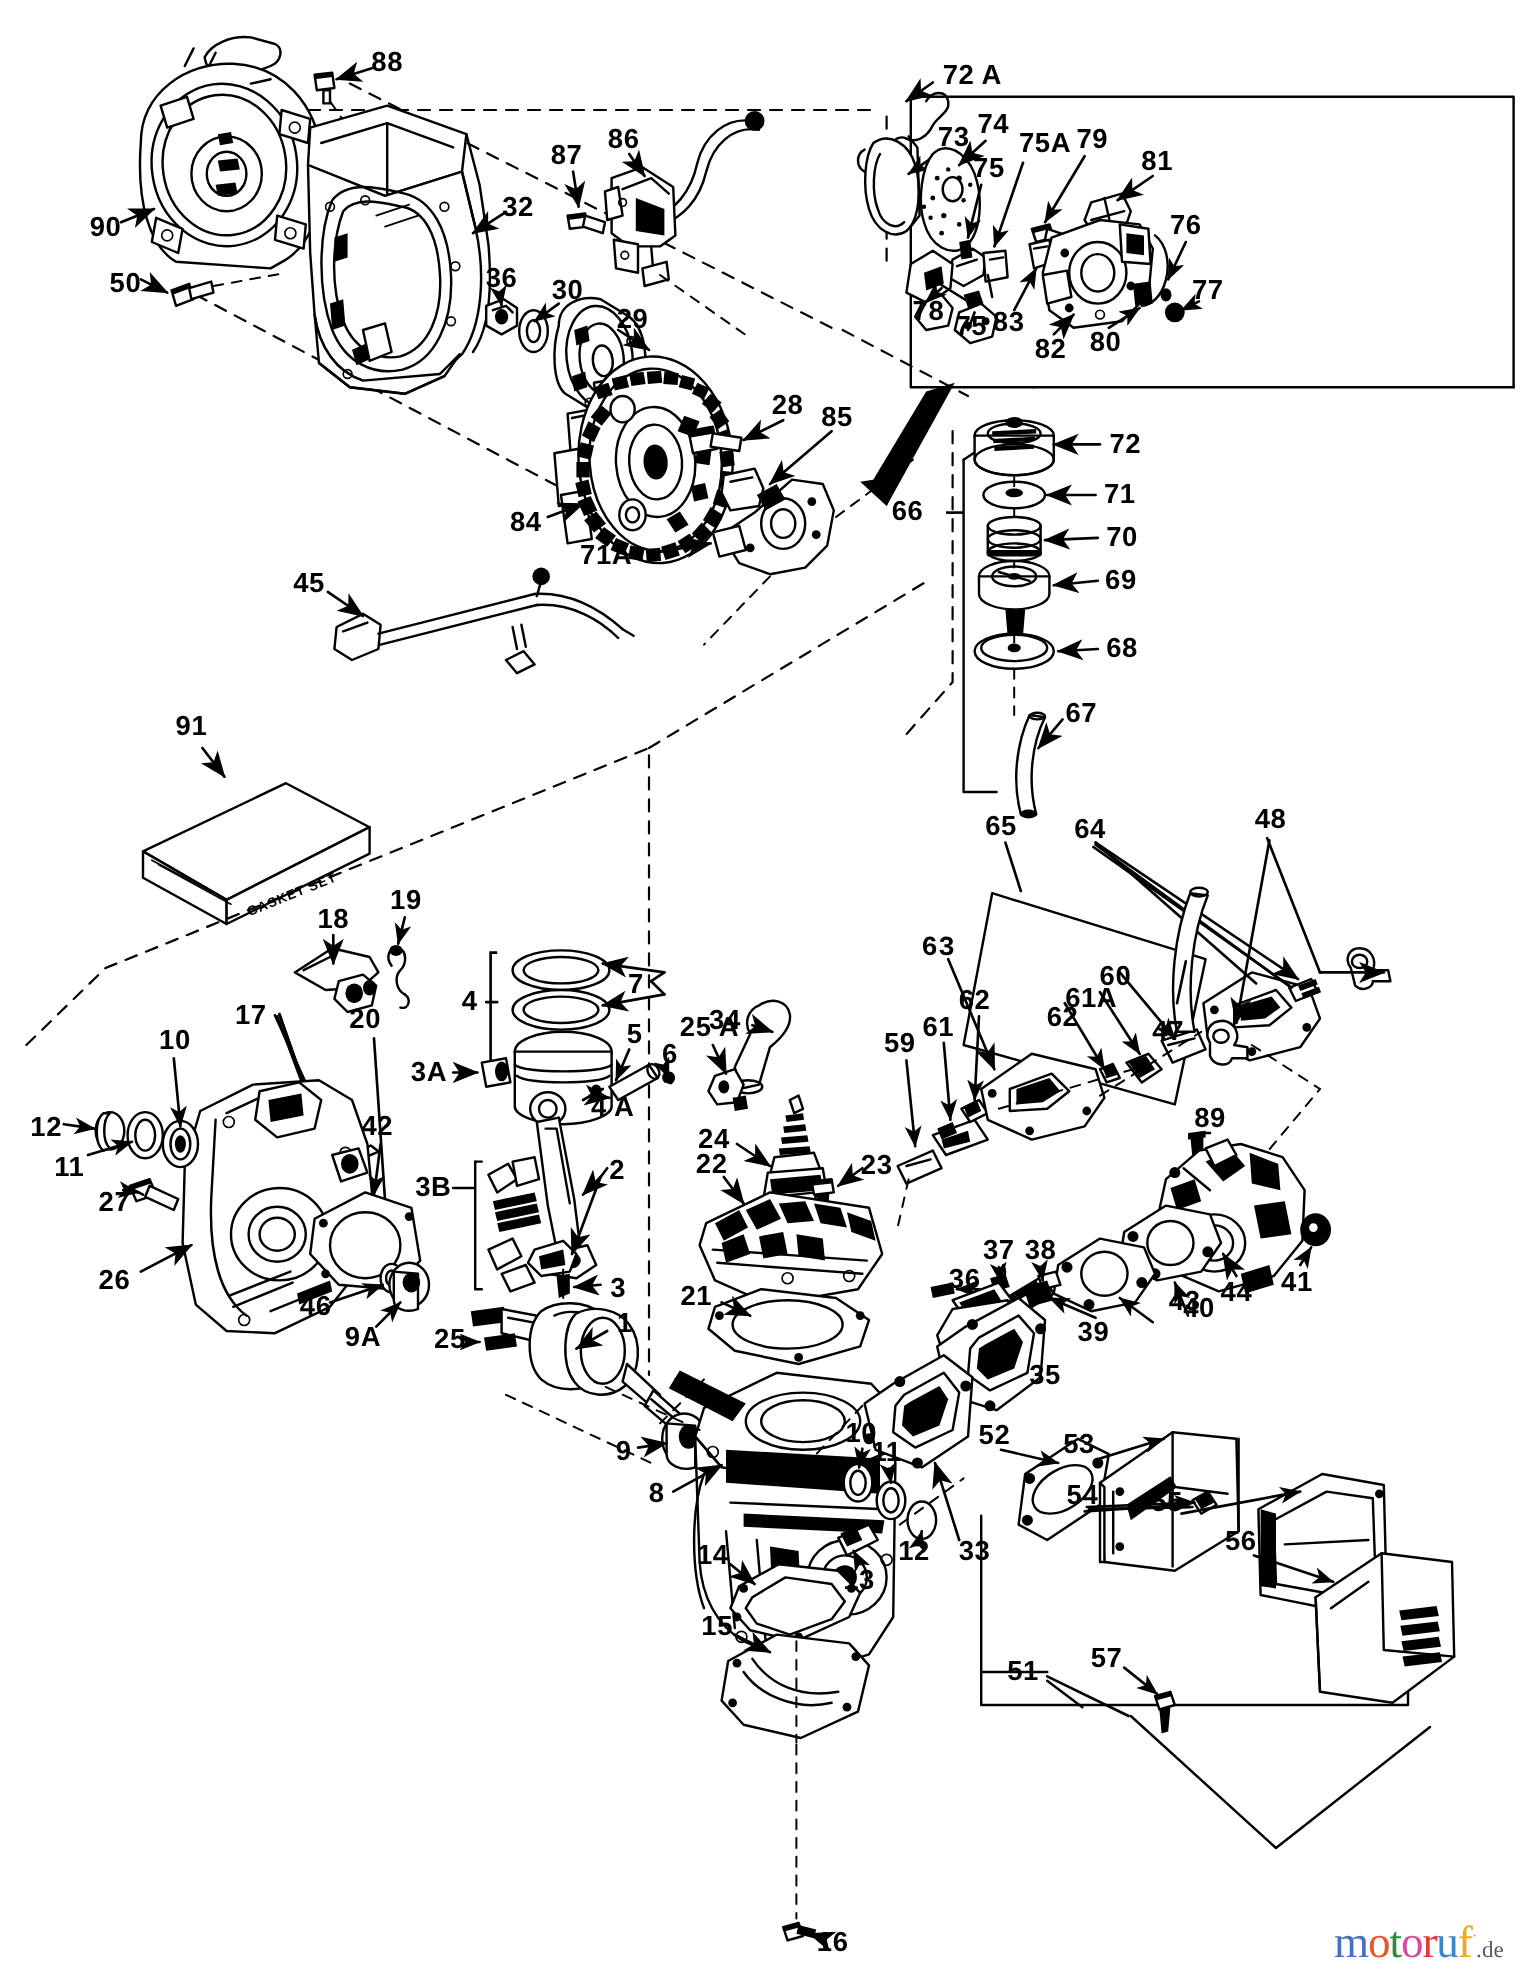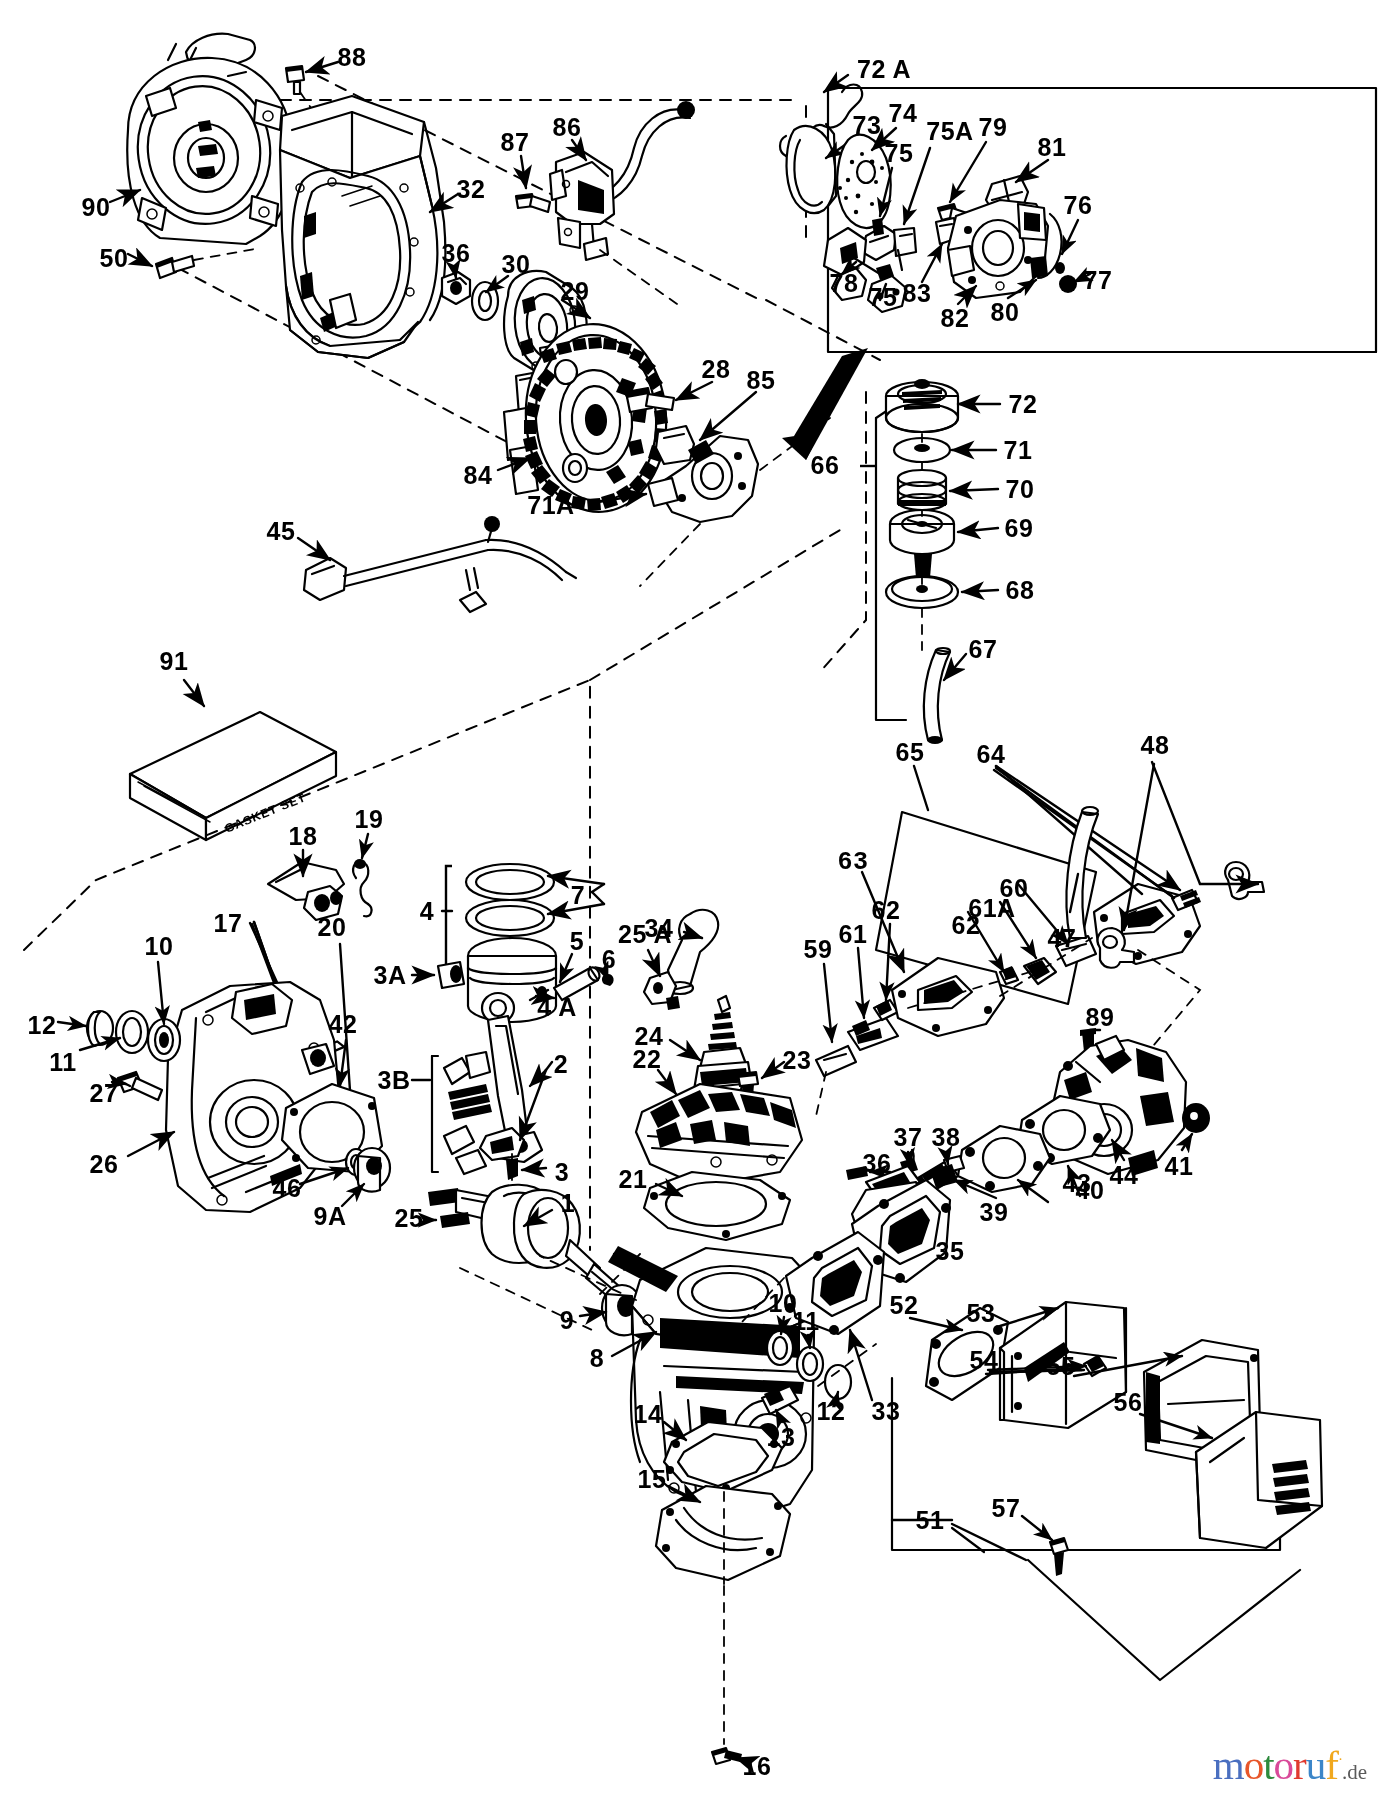--- a/index.html
+++ b/index.html
@@ -1207,21 +1207,21 @@
 
   <div class="cal" style="left:352px;top:57px;">88</div>
   <div class="cal" style="left:884px;top:69px;">72 A</div>
   <div class="cal" style="left:867px;top:125px;">73</div>
   <div class="cal" style="left:903px;top:113px;">74</div>
   <div class="cal" style="left:950px;top:131px;">75A</div>
   <div class="cal" style="left:993px;top:127px;">79</div>
   <div class="cal" style="left:1052px;top:147px;">81</div>
   <div class="cal" style="left:899px;top:153px;">75</div>
   <div class="cal" style="left:1078px;top:205px;">76</div>
-  <div class="cal" style="left:1098px;top:264px;margin-top:16px;">77</div>
+  <div class="cal" style="left:1098px;top:264px;">77</div>
   <div class="cal" style="left:844px;top:266px;margin-top:17px;">78</div>
   <div class="cal" style="left:883px;top:297px;">75</div>
   <div class="cal" style="left:917px;top:293px;">83</div>
   <div class="cal" style="left:955px;top:318px;">82</div>
   <div class="cal" style="left:1005px;top:312px;">80</div>
   <div class="cal" style="left:96px;top:207px;">90</div>
   <div class="cal" style="left:114px;top:258px;">50</div>
   <div class="cal" style="left:471px;top:189px;">32</div>
   <div class="cal" style="left:515px;top:142px;">87</div>
   <div class="cal" style="left:567px;top:127px;">86</div>

